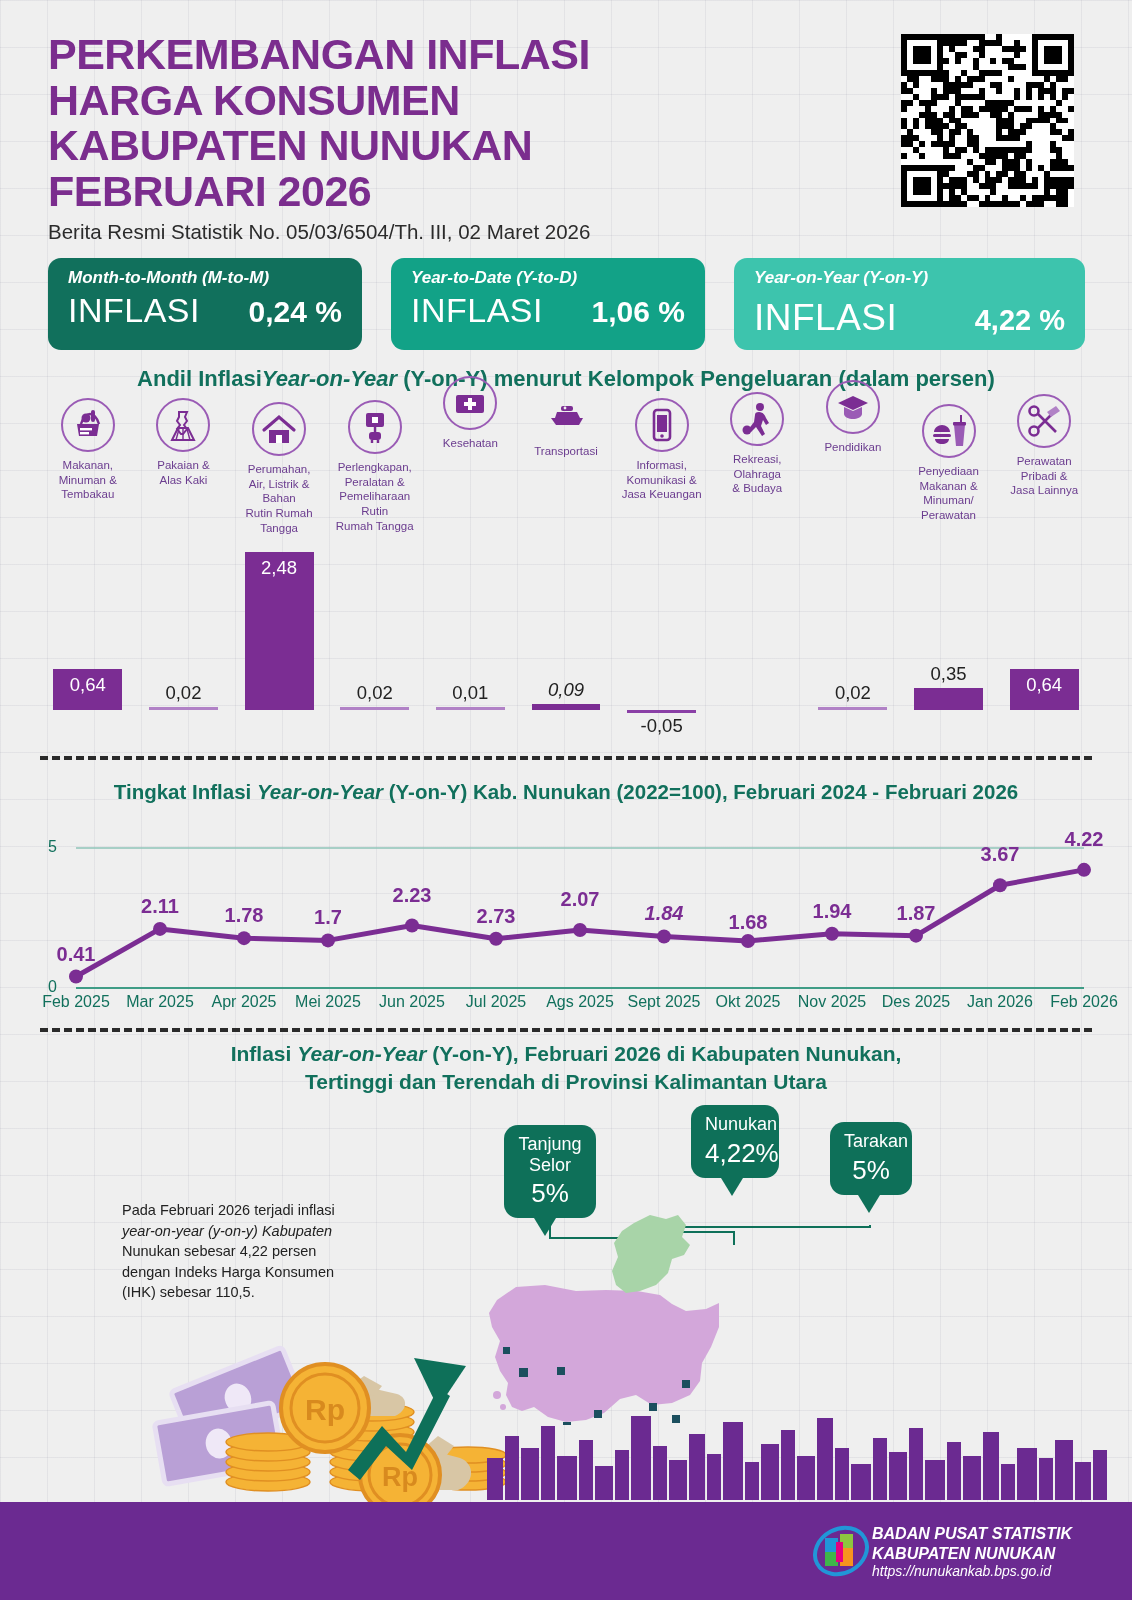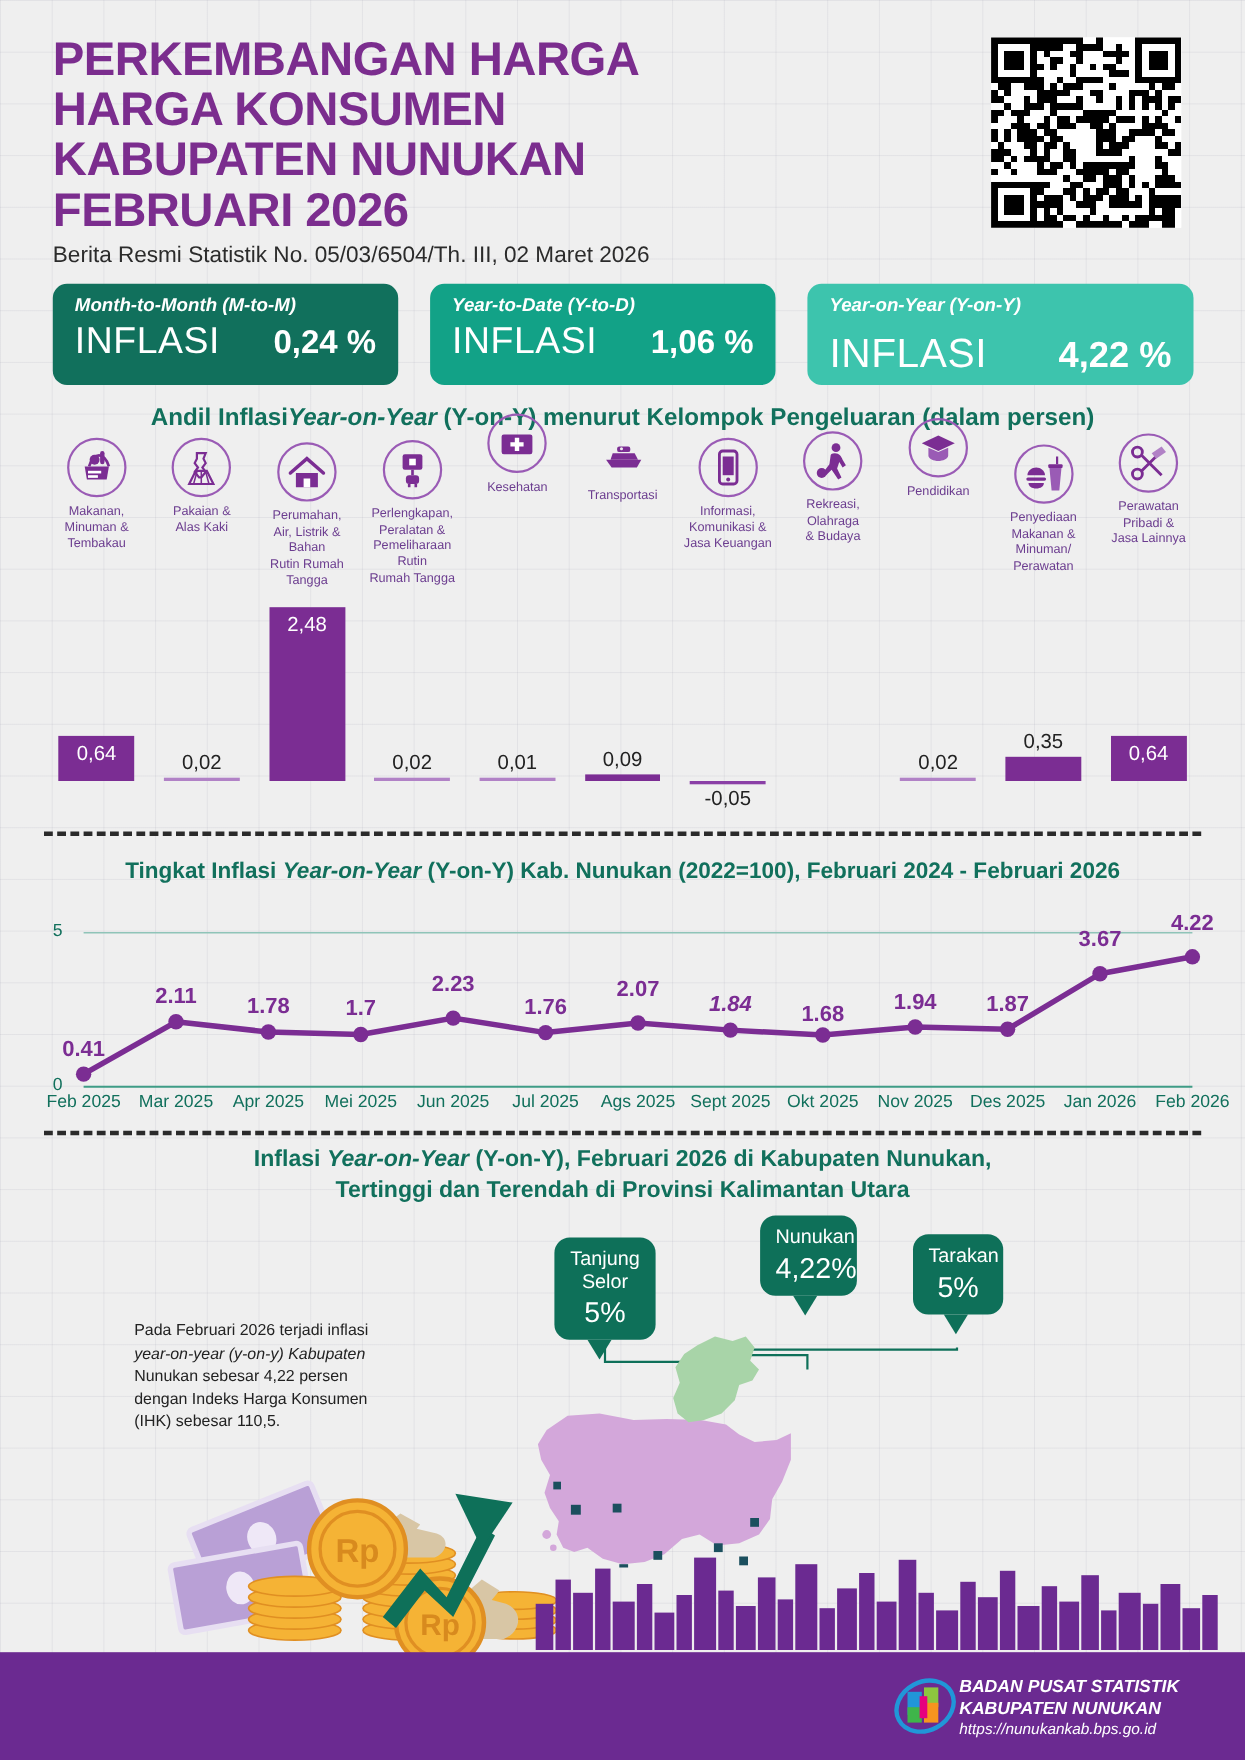--- a/index.html
+++ b/index.html
@@ -49,21 +49,21 @@
     padding: 10px 20px 0 20px;
   }
   .kpi-1 { left: 0;    width: 314px; background: #11705c; }
   .kpi-2 { left: 343px; width: 314px; background: #12a287; }
   .kpi-3 { left: 686px; width: 351px; background: #3dc4ad; }
   .kpi-kind { font-style: italic; font-size: 17px; font-weight: 600; }
   .kpi-row { display: flex; align-items: baseline; justify-content: space-between; margin-top: 3px; }
   .kpi-word { font-size: 34px; letter-spacing: .5px; }
   .kpi-val { font-size: 30px; font-weight: bold; }
   .kpi-3 .kpi-word { font-size: 37px; }
-  .kpi-3 .kpi-val  { font-size: 33px; margin-top: 13px; }
+  .kpi-3 .kpi-val  { font-size: 29px; margin-top: 13px; }
 
   
   .sec-head {
     position: absolute; text-align: center; width: 100%;
     color: #11705c; font-weight: bold;
   }
   #head-andil { top: 366px; font-size: 22px; }
   #head-line  { top: 780px; font-size: 20.5px; }
   #head-map   { top: 1040px; font-size: 21px; line-height: 1.35; }
   .it { font-style: italic; text-align: center; }
@@ -149,21 +149,21 @@
   .foot-logo { position: absolute; left: 812px; top: 20px; }
 </style>
 </head>
 <body>
 
 <div class="grid-bg"></div>
 
 <div class="page">
 
   <div class="title">
-    <div>PERKEMBANGAN HARGA</div>
+    <div>PERKEMBANGAN INFLASI</div>
     <div>HARGA KONSUMEN</div>
     <div>KABUPATEN NUNUKAN</div>
     <div>FEBRUARI 2026</div>
   </div>
   <div class="subtitle">Berita Resmi Statistik No. 05/03/6504/Th. III, 02 Maret 2026</div>
 
   <div class="qr">
     <svg width="173" height="173" viewBox="0 0 29 29" shape-rendering="crispEdges" aria-hidden="true">
       <rect width="29" height="29" fill="#fff"></rect>
       <g fill="#000" id="qr-modules">
@@ -378,21 +378,21 @@
       <div class="bar-wrap" style="left: 300.298px; width: 68.8582px; height: 210px;">
         <div class="bar tiny" style="height: 3px; bottom: 28px;"></div>
         <div class="bar-lb" style="bottom: 34px;">0,02</div>
       </div>
       <div class="bar-wrap" style="left: 395.935px; width: 68.8582px; height: 210px;">
         <div class="bar tiny" style="height: 3px; bottom: 28px;"></div>
         <div class="bar-lb" style="bottom: 34px;">0,01</div>
       </div>
       <div class="bar-wrap" style="left: 491.571px; width: 68.8582px; height: 210px;">
         <div class="bar" style="height: 5.73387px; bottom: 28px;"></div>
-        <div class="bar-lb" style="bottom: 36.7339px;">0,09</div>
+        <div class="bar-lb" style="bottom: 36.7339px; font-style: italic;">0,09</div>
       </div>
       <div class="bar-wrap" style="left: 587.207px; width: 68.8582px; height: 210px;">
         <div class="bar neg" style="height: 3.18548px; bottom: 24.8145px;"></div>
         <div class="bar-lb" style="bottom: 0.814516px;">-0,05</div>
       </div>
       <div class="bar-wrap" style="left: 682.844px; width: 68.8582px; height: 210px;"></div>
       <div class="bar-wrap" style="left: 778.48px; width: 68.8582px; height: 210px;">
         <div class="bar tiny" style="height: 3px; bottom: 28px;"></div>
         <div class="bar-lb" style="bottom: 34px;">0,02</div>
       </div>
@@ -430,21 +430,21 @@
         <circle cx="960" cy="57.24000000000001" r="7" fill="#7b2d93"></circle>
         <circle cx="1044" cy="41.84" r="7" fill="#7b2d93"></circle>
       </svg>
       <div class="lc-ytick" style="left: 8px; top: 150px;">0</div>
       <div class="lc-ytick" style="left: 8px; top: 10px;">5</div>
       <div class="lc-pt-lb" style="width: 78px; left: -3px; top: 114.52px;">0.41</div>
       <div class="lc-pt-lb" style="width: 78px; left: 81px; top: 66.92px;">2.11</div>
       <div class="lc-pt-lb" style="width: 78px; left: 165px; top: 76.16px;">1.78</div>
       <div class="lc-pt-lb" style="width: 78px; left: 249px; top: 78.4px;">1.7</div>
       <div class="lc-pt-lb" style="width: 78px; left: 333px; top: 55.56px;">2.23</div>
-      <div class="lc-pt-lb" style="width: 78px; left: 417px; top: 76.72px;">1.76</div>
+      <div class="lc-pt-lb" style="width: 78px; left: 417px; top: 76.72px;">2.73</div>
       <div class="lc-pt-lb" style="width: 78px; left: 501px; top: 60.04px;">2.07</div>
       <div class="lc-pt-lb" style="width: 78px; left: 585px; top: 74.48px; font-style: italic;">1.84</div>
       <div class="lc-pt-lb" style="width: 78px; left: 669px; top: 82.96px;">1.68</div>
       <div class="lc-pt-lb" style="width: 78px; left: 753px; top: 71.68px;">1.94</div>
       <div class="lc-pt-lb" style="width: 78px; left: 837px; top: 73.64px;">1.87</div>
       <div class="lc-pt-lb" style="width: 78px; left: 921px; top: 15.24px;">3.67</div>
       <div class="lc-pt-lb" style="width: 78px; left: 1005px; top: -0.16px;">4.22</div>
       <div class="lc-xlb" style="width: 96px; left: -12px;">Feb 2025</div>
       <div class="lc-xlb" style="width: 96px; left: 72px;">Mar 2025</div>
       <div class="lc-xlb" style="width: 96px; left: 156px;">Apr 2025</div>

